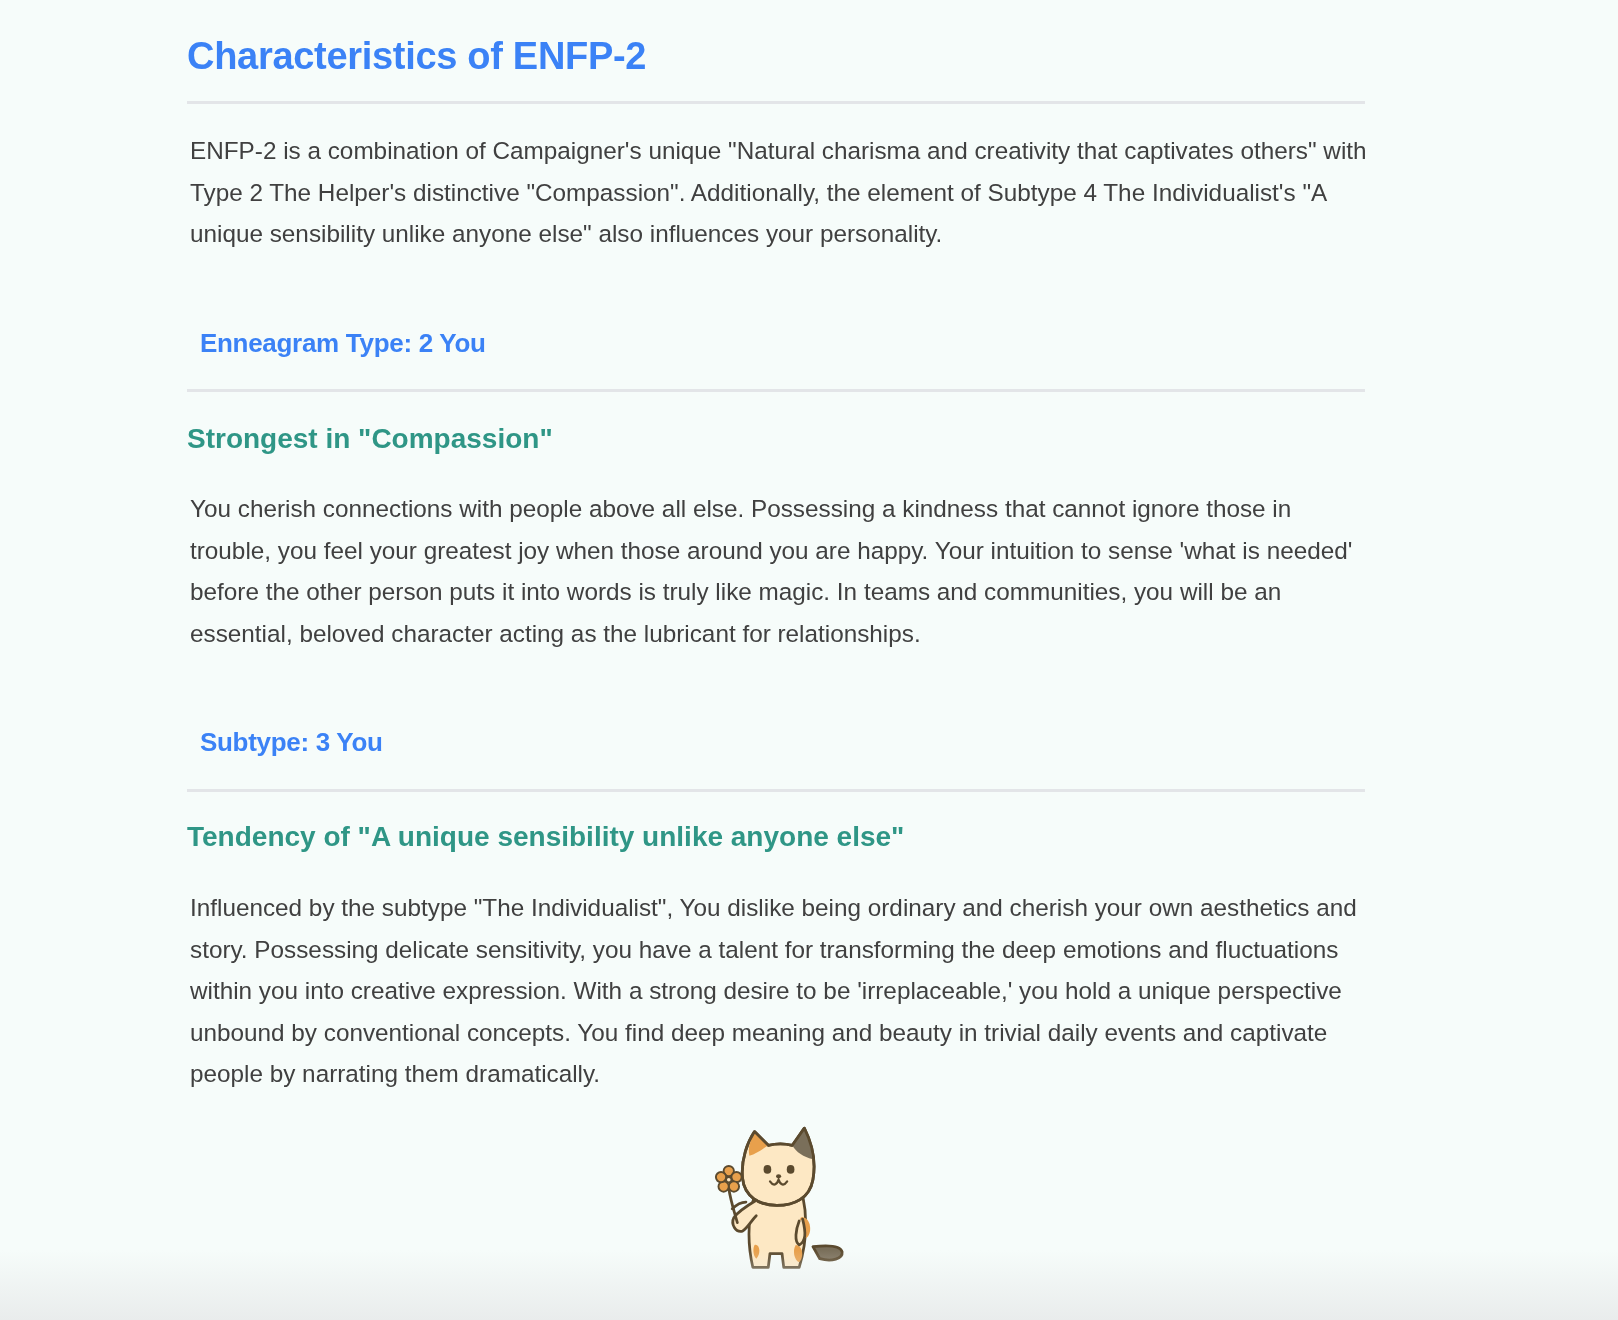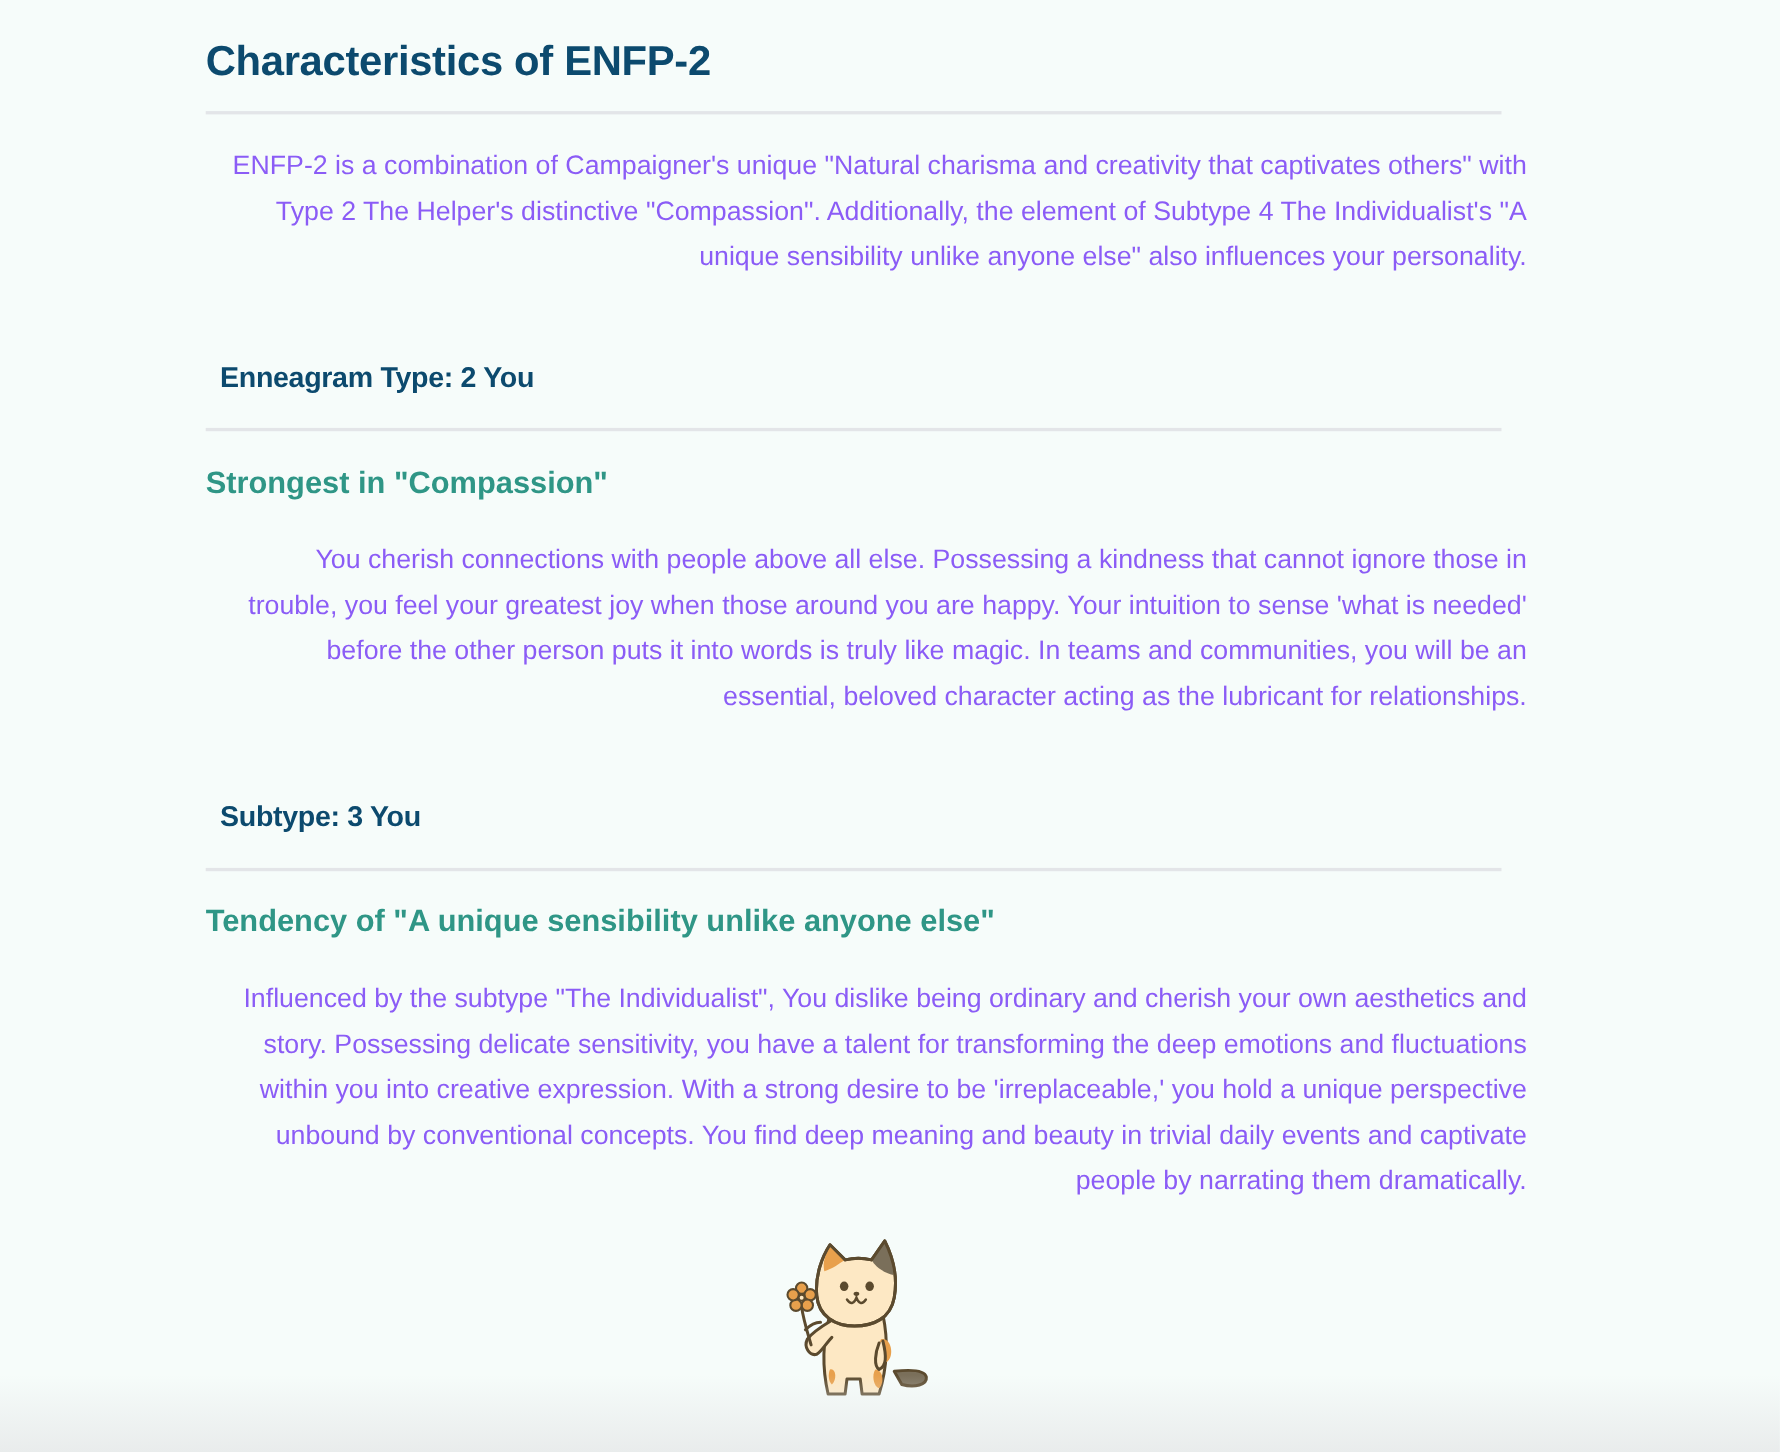--- a/index.html
+++ b/index.html
@@ -17,43 +17,42 @@
     pointer-events: none;
   }
   .content {
     position: absolute;
     left: 187px;
     top: 0;
     width: 1178px;
   }
   h1, h2 {
     margin: 0;
-    color: #0c4a6e;
+    color: #3b82f6;
     font-weight: 700;
     letter-spacing: -0.3px;
   }
   h1 { font-size: 38px; line-height: 44px; position: absolute; left: 0; top: 34px; }
   .h2 { font-size: 26px; line-height: 46px; position: absolute; left: 13px; }
   .rule {
     position: absolute; left: 0; width: 1178px; height: 3px; background: #e3e5e8;
   }
   .h3 {
     position: absolute; left: 0;
     margin: 0;
     font-size: 28px; line-height: 34px; font-weight: 700;
     color: #2f9686;
   }
   .para {
-    position: absolute; left: 16px;
+    position: absolute; left: 3px;
     width: 1185px;
     margin: 0;
     font-size: 24.3px;
     line-height: 41.5px;
-    color: #8b5cf6;
-    text-align: right;
+    color: #404040;
   }
   .mascot {
     position: absolute;
     left: 703px;
     top: 1116px;
     width: 146px;
     height: 160px;
   }
 </style>
 </head>

